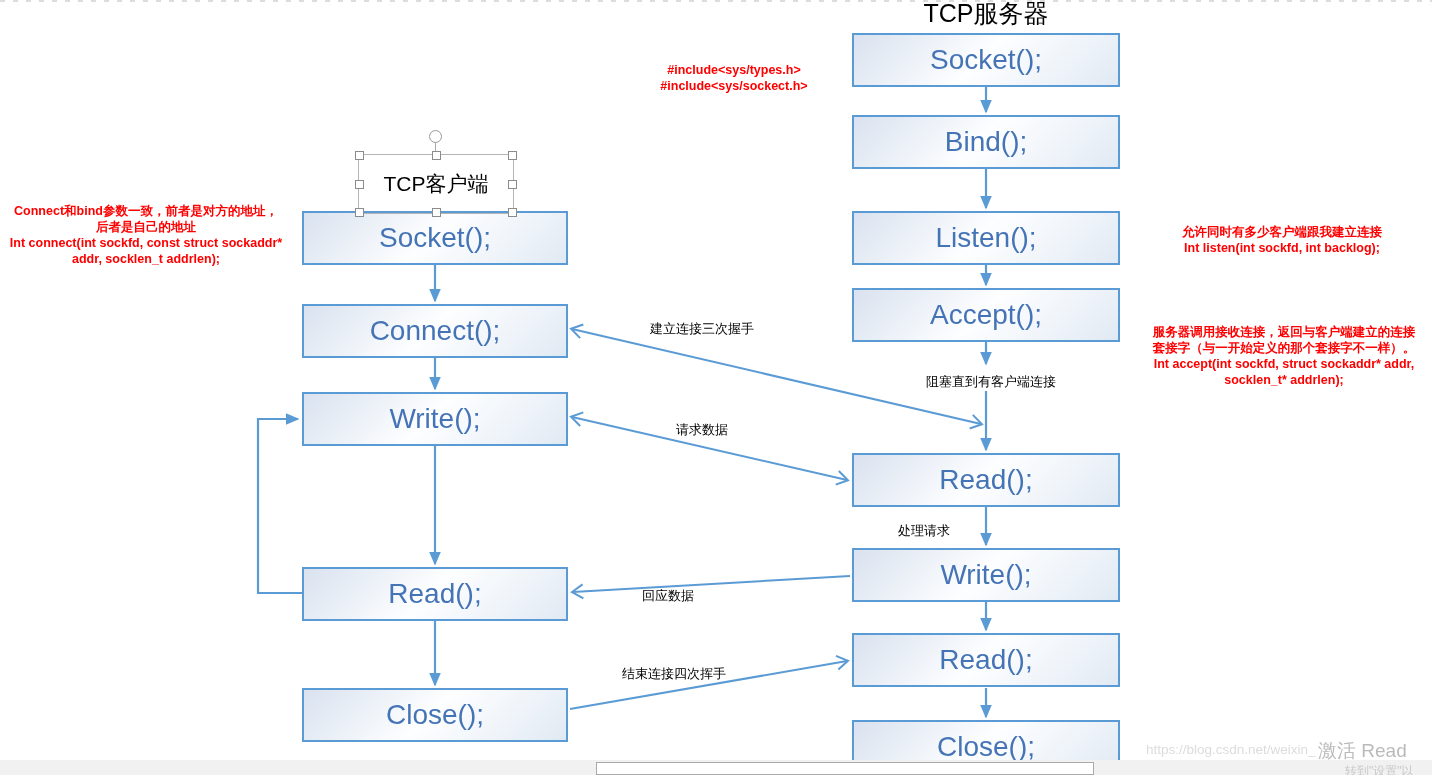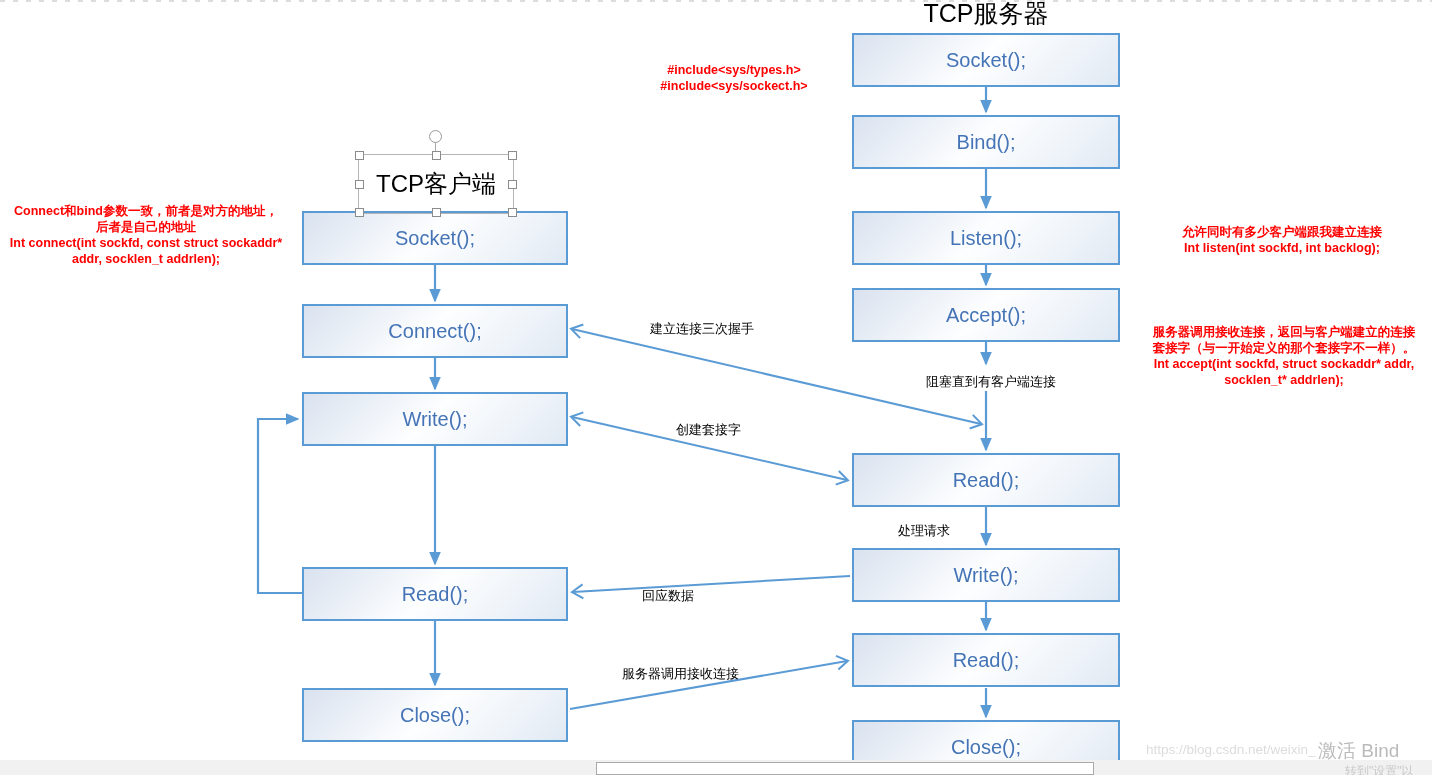--- a/index.html
+++ b/index.html
@@ -7,26 +7,26 @@
           font-family:"Liberation Sans",sans-serif;padding-left:12px;}
   .ruler{position:absolute;top:0;left:0;width:100%;height:2px;
          background:repeating-linear-gradient(90deg,#c9c9c9 0 5px,transparent 5px 13px);
          opacity:.65;z-index:1;}
   .overlay{position:absolute;left:0;top:0;z-index:1;}
   
   .node{position:absolute;left:302px;width:262px;height:50px;border:2px solid #5b9bd5;
         background:linear-gradient(135deg,#d9e2ef 0%,#fdfeff 48%,#eef3f9 78%,#e0e9f3 100%);
         display:flex;align-items:center;justify-content:center;z-index:2;}
   .node.server{left:852px;width:264px;}
-  .node-label{font-size:20px;color:#4574b6;}
+  .node-label{font-size:28px;color:#4574b6;}
   
   .title{position:absolute;color:#000;z-index:2;white-space:nowrap;}
   .title.server{left:852px;width:268px;top:0;font-size:25px;line-height:27px;text-align:center;}
   .title.client{left:0;top:0;width:100%;height:100%;display:flex;align-items:center;justify-content:center;
-                font-size:24px;}
+                font-size:21px;}
   
   .note{position:absolute;color:#ff0000;font-weight:bold;font-size:12.5px;line-height:16px;
         text-align:center;white-space:pre-line;z-index:2;}
   
   .elabel{position:absolute;font-size:13px;color:#000;z-index:2;white-space:nowrap;}
   
   .selbox{position:absolute;left:358px;top:154px;width:154px;height:58px;
           border:1px solid #b5b5b5;z-index:3;background:transparent;}
   .handle{position:absolute;width:7px;height:7px;background:#fff;border:1px solid #8c8c8c;z-index:4;}
   .rot-line{position:absolute;left:76px;top:-13px;width:1px;height:13px;background:#a8a8a8;}
@@ -145,25 +145,25 @@
 addr, socklen_t addrlen);</div>
   <div class="note" style="left:1136px;top:224px;width:292px;">允许同时有多少客户端跟我建立连接
 Int listen(int sockfd, int backlog);</div>
   <div class="note" style="left:1136px;top:277px;width:296px;margin-top:47px;">服务器调用接收连接，返回与客户端建立的连接
 套接字（与一开始定义的那个套接字不一样）。
 Int accept(int sockfd, struct sockaddr* addr,
 socklen_t* addrlen);</div>
 
   <div class="elabel" style="left:650px;top:320px;">建立连接三次握手</div>
   <div class="elabel" style="left:926px;top:373px;">阻塞直到有客户端连接</div>
-  <div class="elabel" style="left:676px;top:421px;">创建套接字</div>
+  <div class="elabel" style="left:676px;top:421px;">请求数据</div>
   <div class="elabel" style="left:882px;top:522px;margin-left:16px;">处理请求</div>
   <div class="elabel" style="left:642px;top:587px;">回应数据</div>
-  <div class="elabel" style="left:622px;top:665px;">服务器调用接收连接</div>
+  <div class="elabel" style="left:622px;top:665px;">结束连接四次挥手</div>
 
   <div class="scroll-strip"></div>
   <div class="scroll-thumb"></div>
 
   <div class="wm-url">https://blog.csdn.net/weixin_</div>
-  <div class="wm-activate">激活 Bind</div>
+  <div class="wm-activate">激活 Read</div>
   <div class="wm-sub">转到"设置"以</div>
 
 </div>
 
 </body></html>

